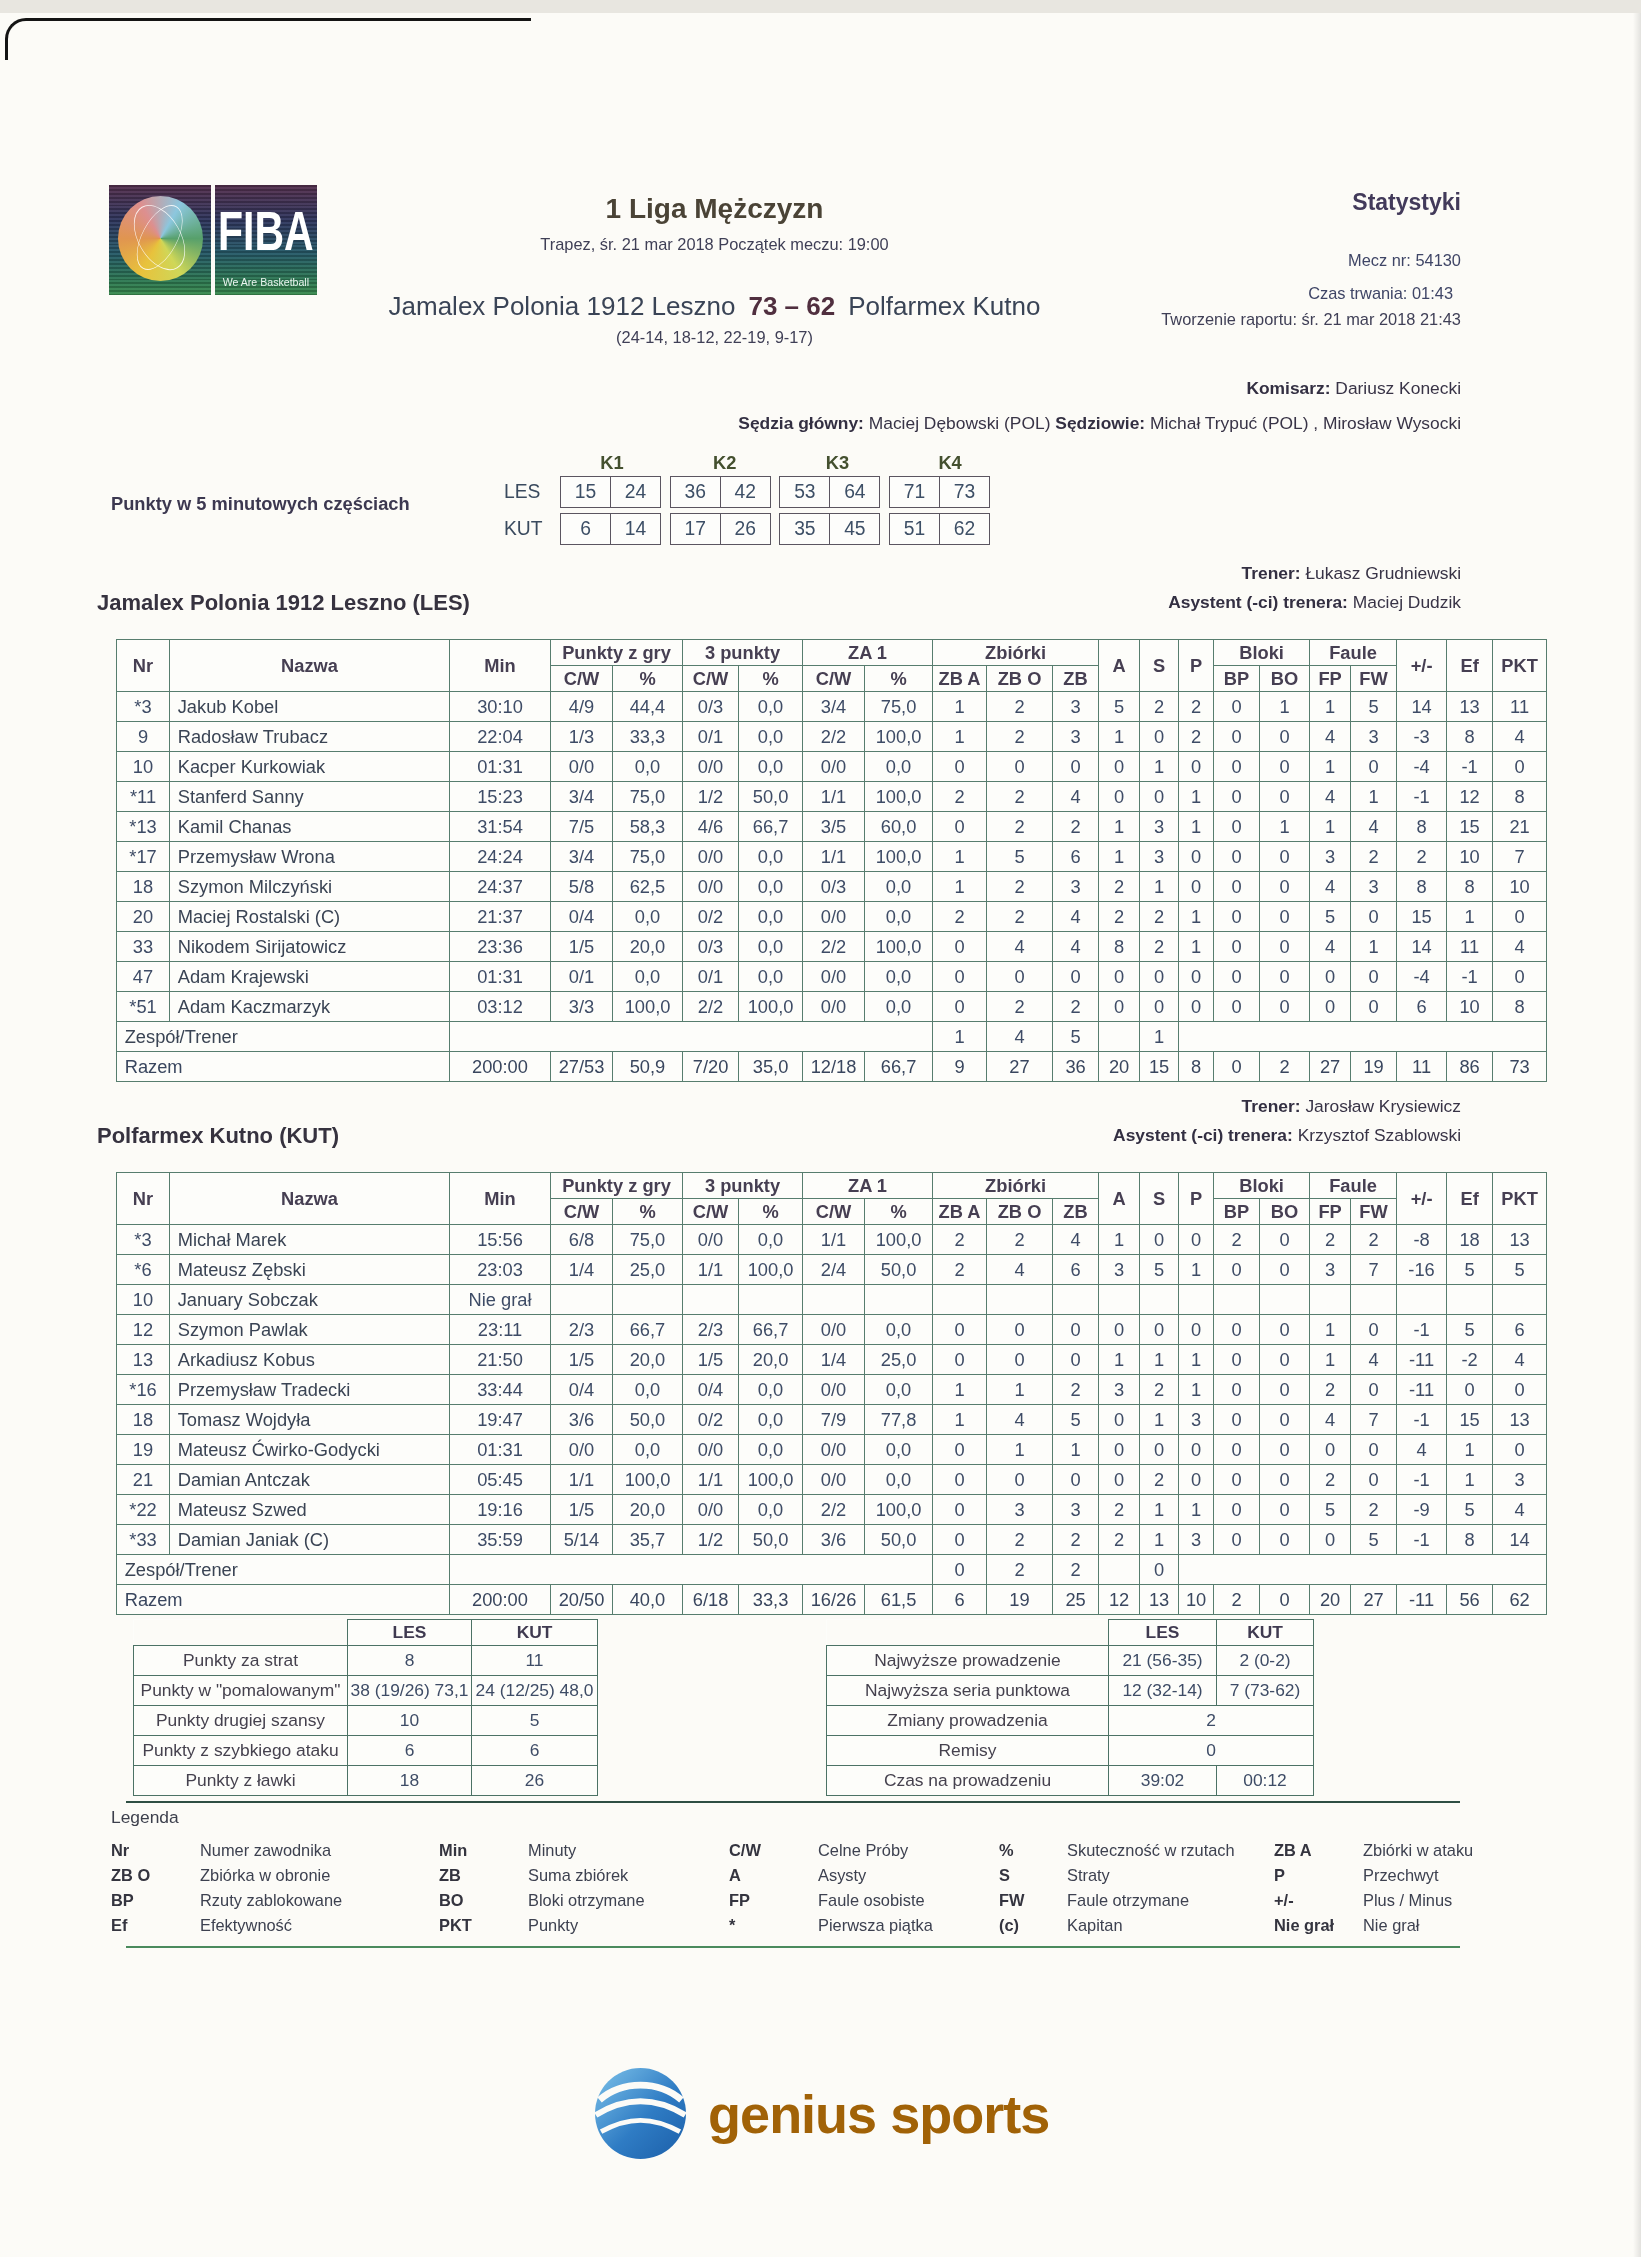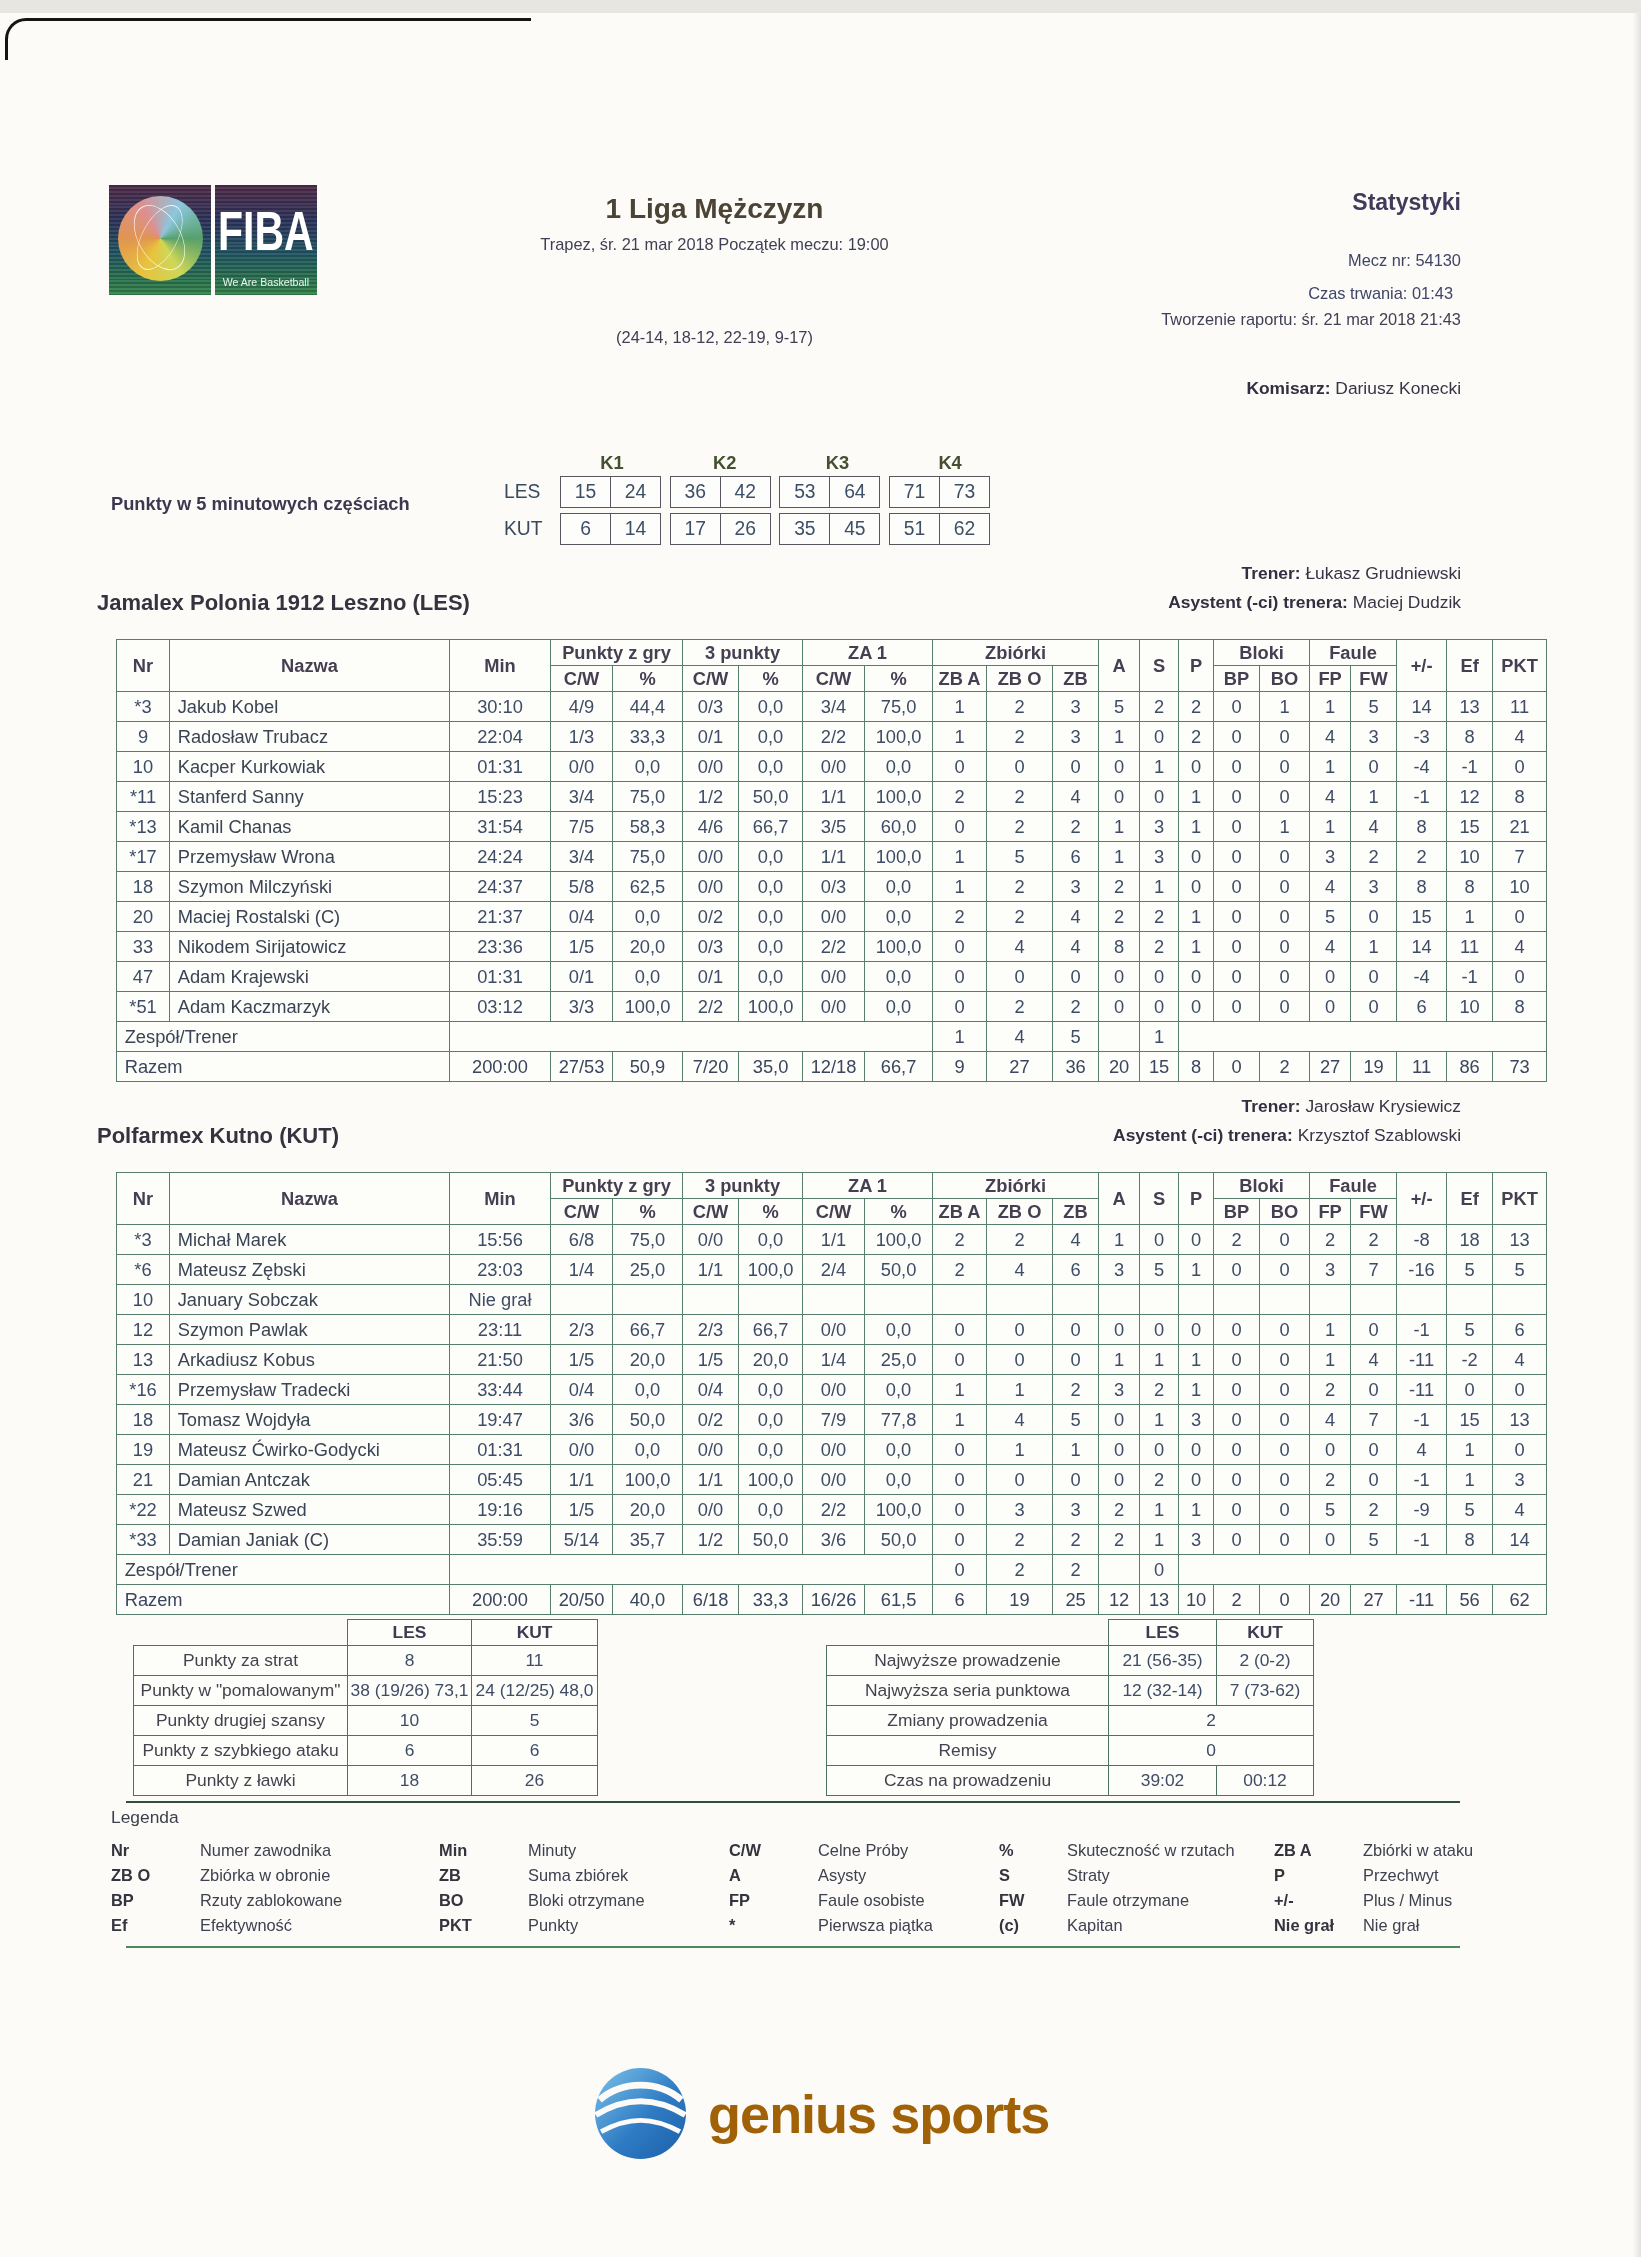--- a/index.html
+++ b/index.html
@@ -126,25 +126,36 @@
   <div class="center-head">
     <div class="league-title">1 Liga Mężczyzn</div>
     <div class="venue-line">Trapez, śr. 21 mar 2018 Początek meczu: 19:00</div>
   </div>
 
   <div class="stats-title">Statystyki</div>
   <div class="meta1">Mecz nr: 54130</div>
   <div class="meta2">Czas trwania: 01:43</div>
   <div class="report-line">Tworzenie raportu: śr. 21 mar 2018 21:43</div>
 
+  <div class="match-line">
+    <span>Jamalex Polonia 1912 Leszno</span>
+    <span class="score">73 – 62</span>
+    <span>Polfarmex Kutno</span>
+  </div>
   <div class="quarters-line">(24-14, 18-12, 22-19, 9-17)</div>
 
   <div class="commissioner">
     <b>Komisarz:</b>
     <span>Dariusz Konecki</span>
+  </div>
+  <div class="referees">
+    <b>Sędzia główny:</b>
+    <span>Maciej Dębowski (POL)</span>
+    <b>Sędziowie:</b>
+    <span>Michał Trypuć (POL) , Mirosław Wysocki</span>
   </div>
 
   <div class="p-label">Punkty w 5 minutowych częściach</div>
   <div class="p-grid">
       <div class="p-row p-head">
         <div class="p-team"></div>
         <div class="p-klabel">K1</div>
         <div class="p-klabel">K2</div>
         <div class="p-klabel">K3</div>
         <div class="p-klabel">K4</div>

